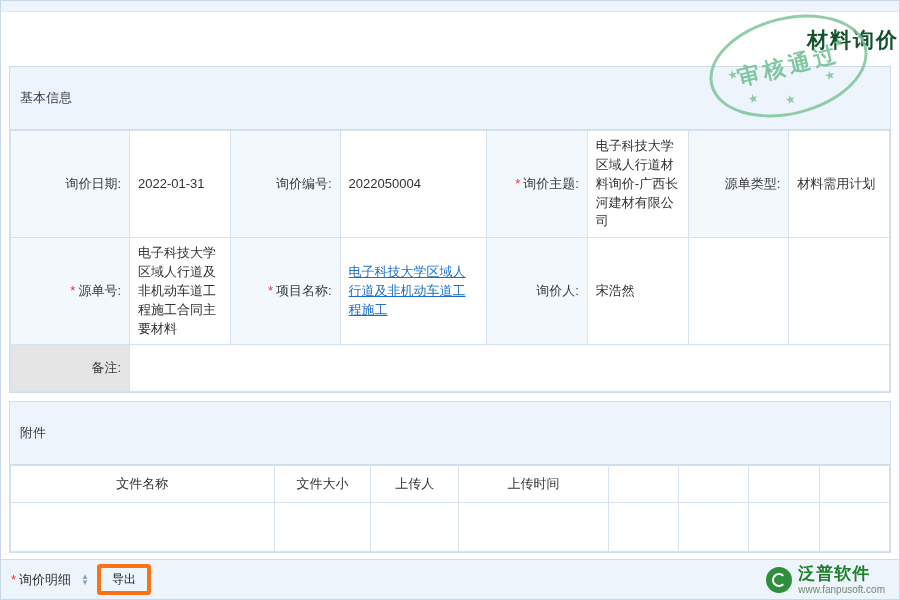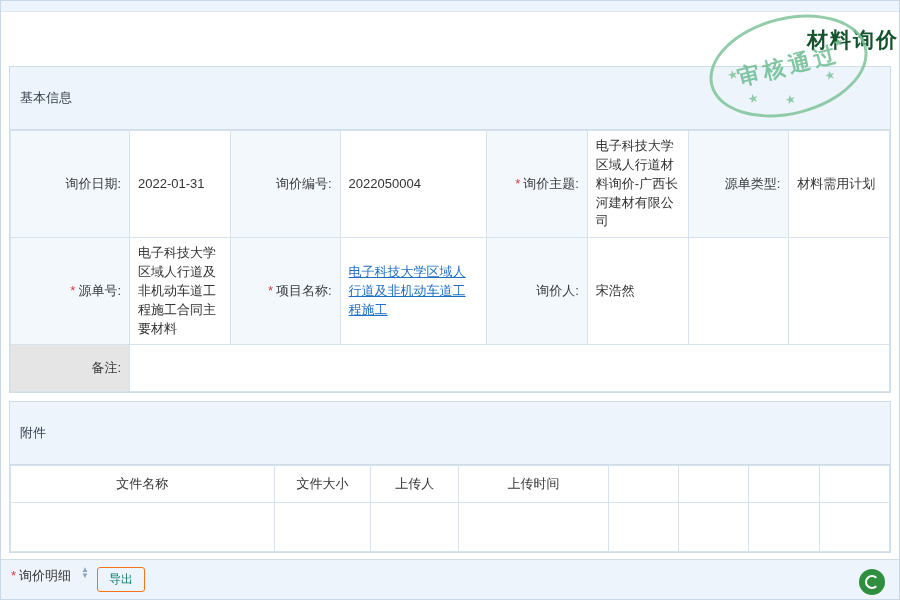--- a/index.html
+++ b/index.html
@@ -115,40 +115,40 @@
     height: 40px;
     background: #eef4fb;
     border-top: 1px solid #cfdcea;
     display: flex;
     align-items: center;
     padding: 0 10px;
     box-sizing: border-box;
   }
   .footer-left {
     display: flex;
-    align-items: flex-start;
+    align-items: center;
     gap: 8px;
   }
   .footer-label {
     font-size: 13px;
     color: #333;
   }
   .sortwrap {
     display: inline-flex;
     flex-direction: column;
     line-height: 6px;
     margin-left: 2px;
     color: #8aa4bd;
     font-size: 8px;
   }
   .btn {
     display: inline-block;
-    border: 1px solid #f97316;
+    border: 4px solid #f97316;
     background: #ecf5fd;
-    color: #0f766e;
+    color: #0f172a;
     border-radius: 3px;
     padding: 3px 11px;
     font-size: 12px;
     cursor: pointer;
   }
   .brand {
     position: absolute;
     right: 14px;
     bottom: 4px;
     display: flex;
@@ -325,16 +325,20 @@
   </div>
 
   <div class="footer">
     <div class="footer-left">
       <span class="footer-label"><span class="req">*</span><span>询价明细</span></span>
       <span class="sortwrap">▲<br>▼</span>
       <span class="btn">导出</span>
     </div>
     <div class="brand">
       <span class="brand-logo"></span>
+      <span class="brand-text">
+        <span class="brand-name">泛普软件</span>
+        <span class="brand-url">www.fanpusoft.com</span>
+      </span>
     </div>
   </div>
 
 </div>
 
 </body></html>

